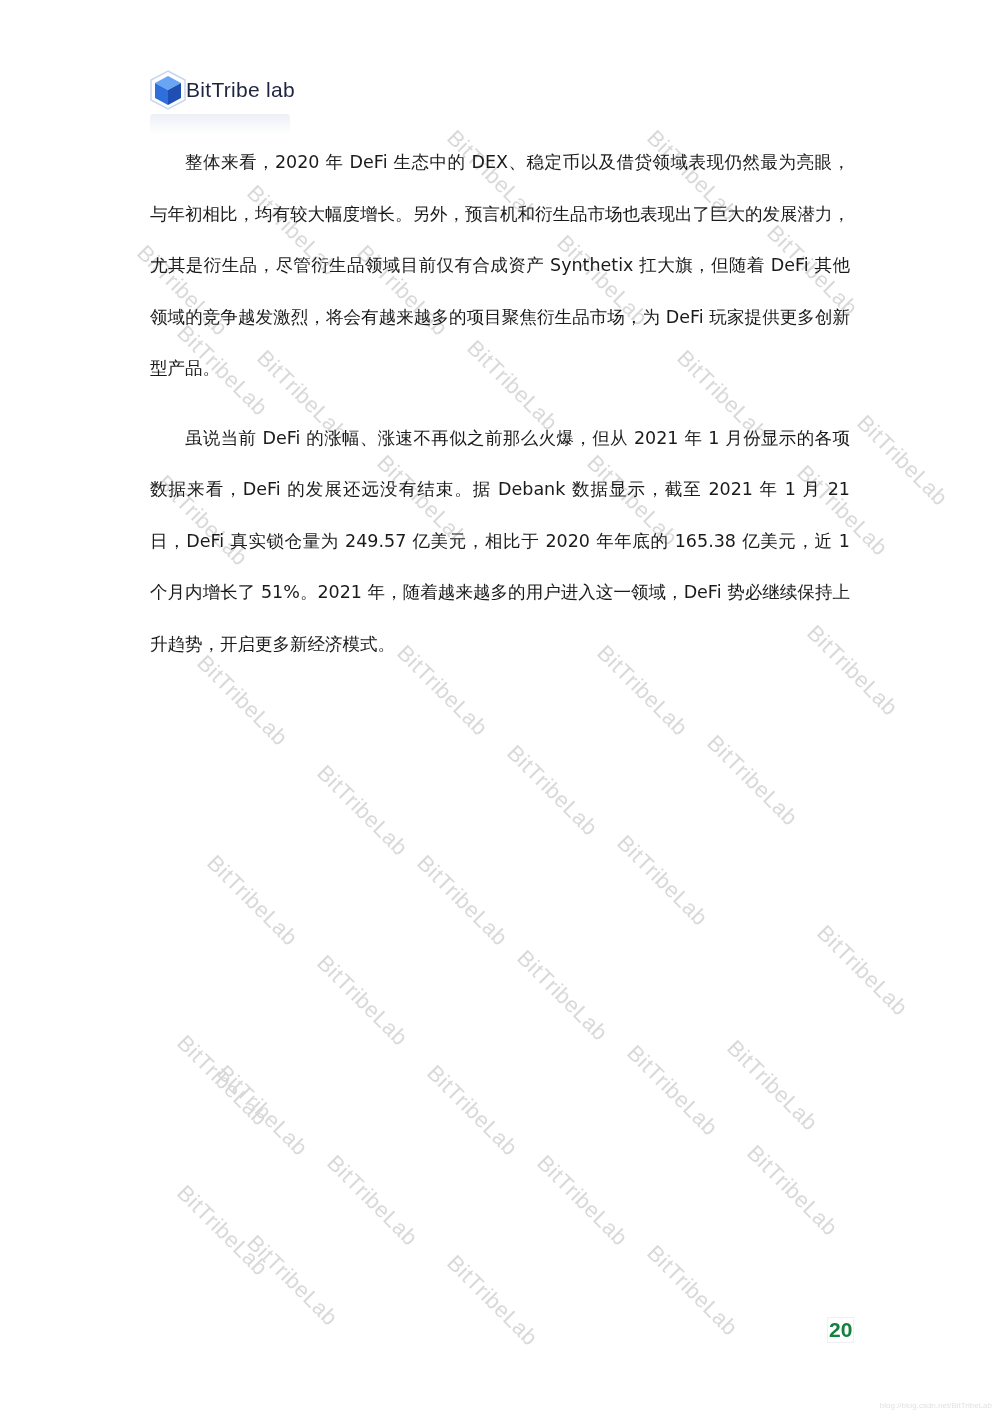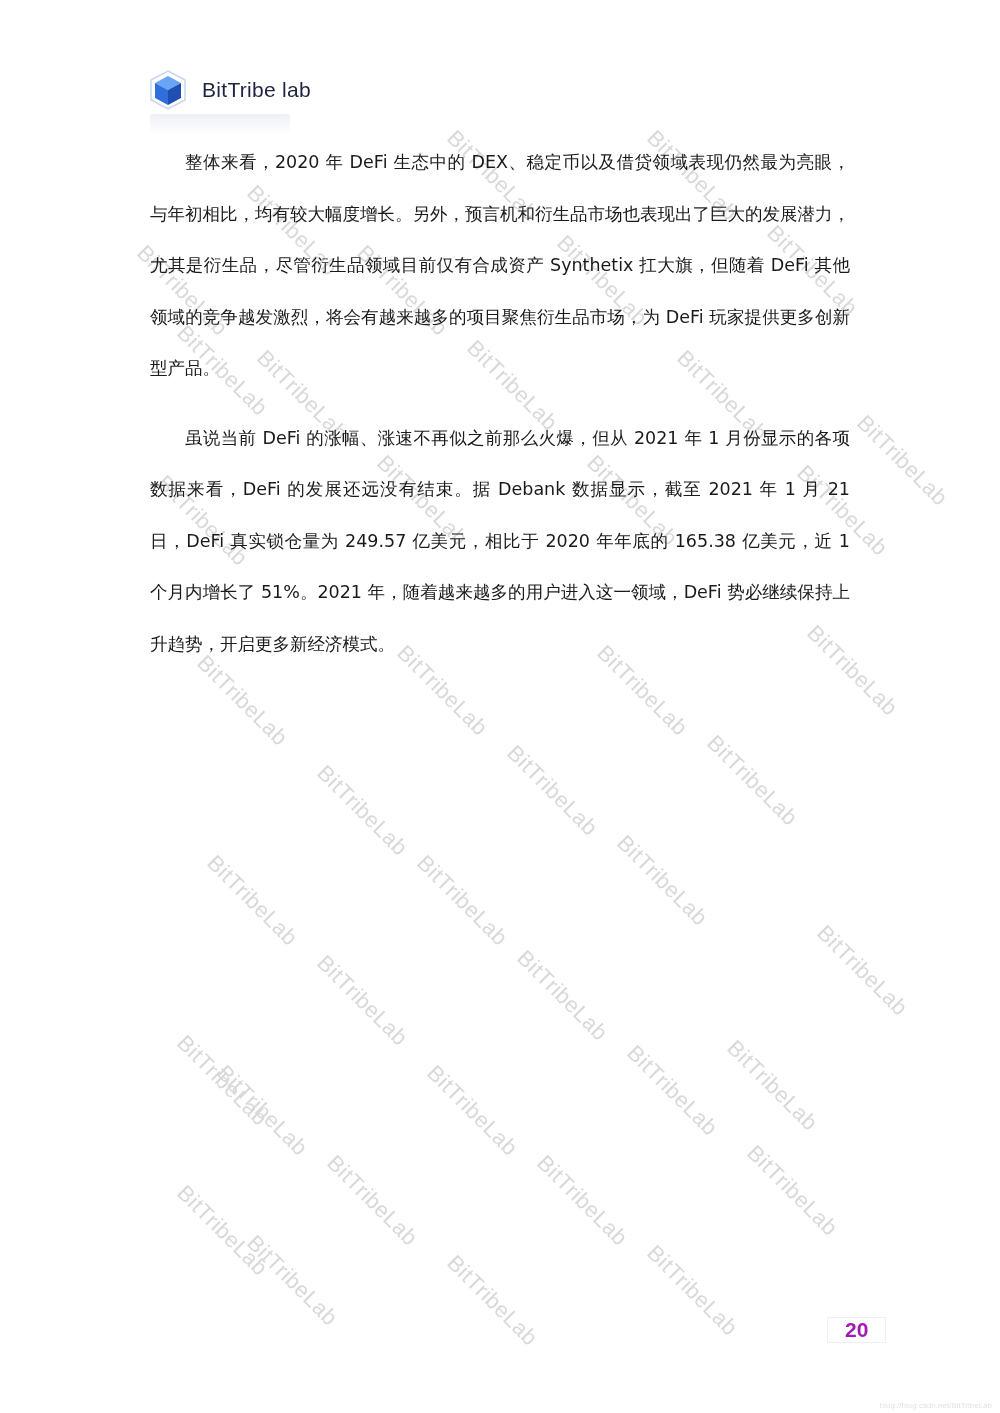--- a/index.html
+++ b/index.html
@@ -6,37 +6,37 @@
     body {
       width: 1000px; height: 1413px; background: #ffffff; position: relative; overflow: hidden;
       font-family: "DejaVu Sans", "Liberation Sans", sans-serif; color: #1a1a1a;
     }
     .watermarks { position: absolute; inset: 0; pointer-events: none; z-index: 0; }
     .wm {
       position: absolute; font-family: "Liberation Sans", sans-serif; font-size: 22px; color: #d9d9d9;
       transform: rotate(45deg); transform-origin: left top; white-space: nowrap; letter-spacing: 0.5px;
     }
     .logo {
-      position: absolute; left: 150px; top: 70px; display: flex; align-items: center; gap: 16px; z-index: 2;
+      position: absolute; left: 150px; top: 70px; display: flex; align-items: center; gap: 0; z-index: 2;
     }
     .logo-cube { width: 36px; height: 40px; }
     .logo-text { font-family: "Liberation Sans", sans-serif; font-size: 21px; color: #1e2440; font-weight: normal; letter-spacing: 0.3px; }
     .logo-reflect {
       position: absolute; left: 150px; top: 114px; width: 140px; height: 20px; z-index: 1;
       background: linear-gradient(to bottom, rgba(200,210,230,0.35), rgba(255,255,255,0));
       border-radius: 4px;
     }
     .content { position: absolute; left: 150px; top: 137px; width: 700px; z-index: 2; }
     .para { margin: 0; font-size: 17.5px; line-height: 51.5px; text-align: justify; }
     .para.indent { text-indent: 35px; }
     .para + .para { margin-top: 18px; }
     .page-num {
       position: absolute; left: 827px; top: 1317px; z-index: 2;
-      font-family: "Liberation Sans", sans-serif; font-weight: bold; font-size: 21px; color: #a21caf;
-      border: 1px solid #eef0f4; padding: 0 17px;
+      font-family: "Liberation Sans", sans-serif; font-weight: bold; font-size: 21px; color: #15803d;
+      border: 1px solid #eef0f4; padding: 0 1px;
     }
     .src-url {
       position: absolute; right: 8px; bottom: 3px; z-index: 2;
       font-family: "Liberation Sans", sans-serif; font-size: 8px; color: #e2e2e2;
     }
   </style>
 </head>
 <body>
 
 <div class="watermarks" id="wm-layer">

